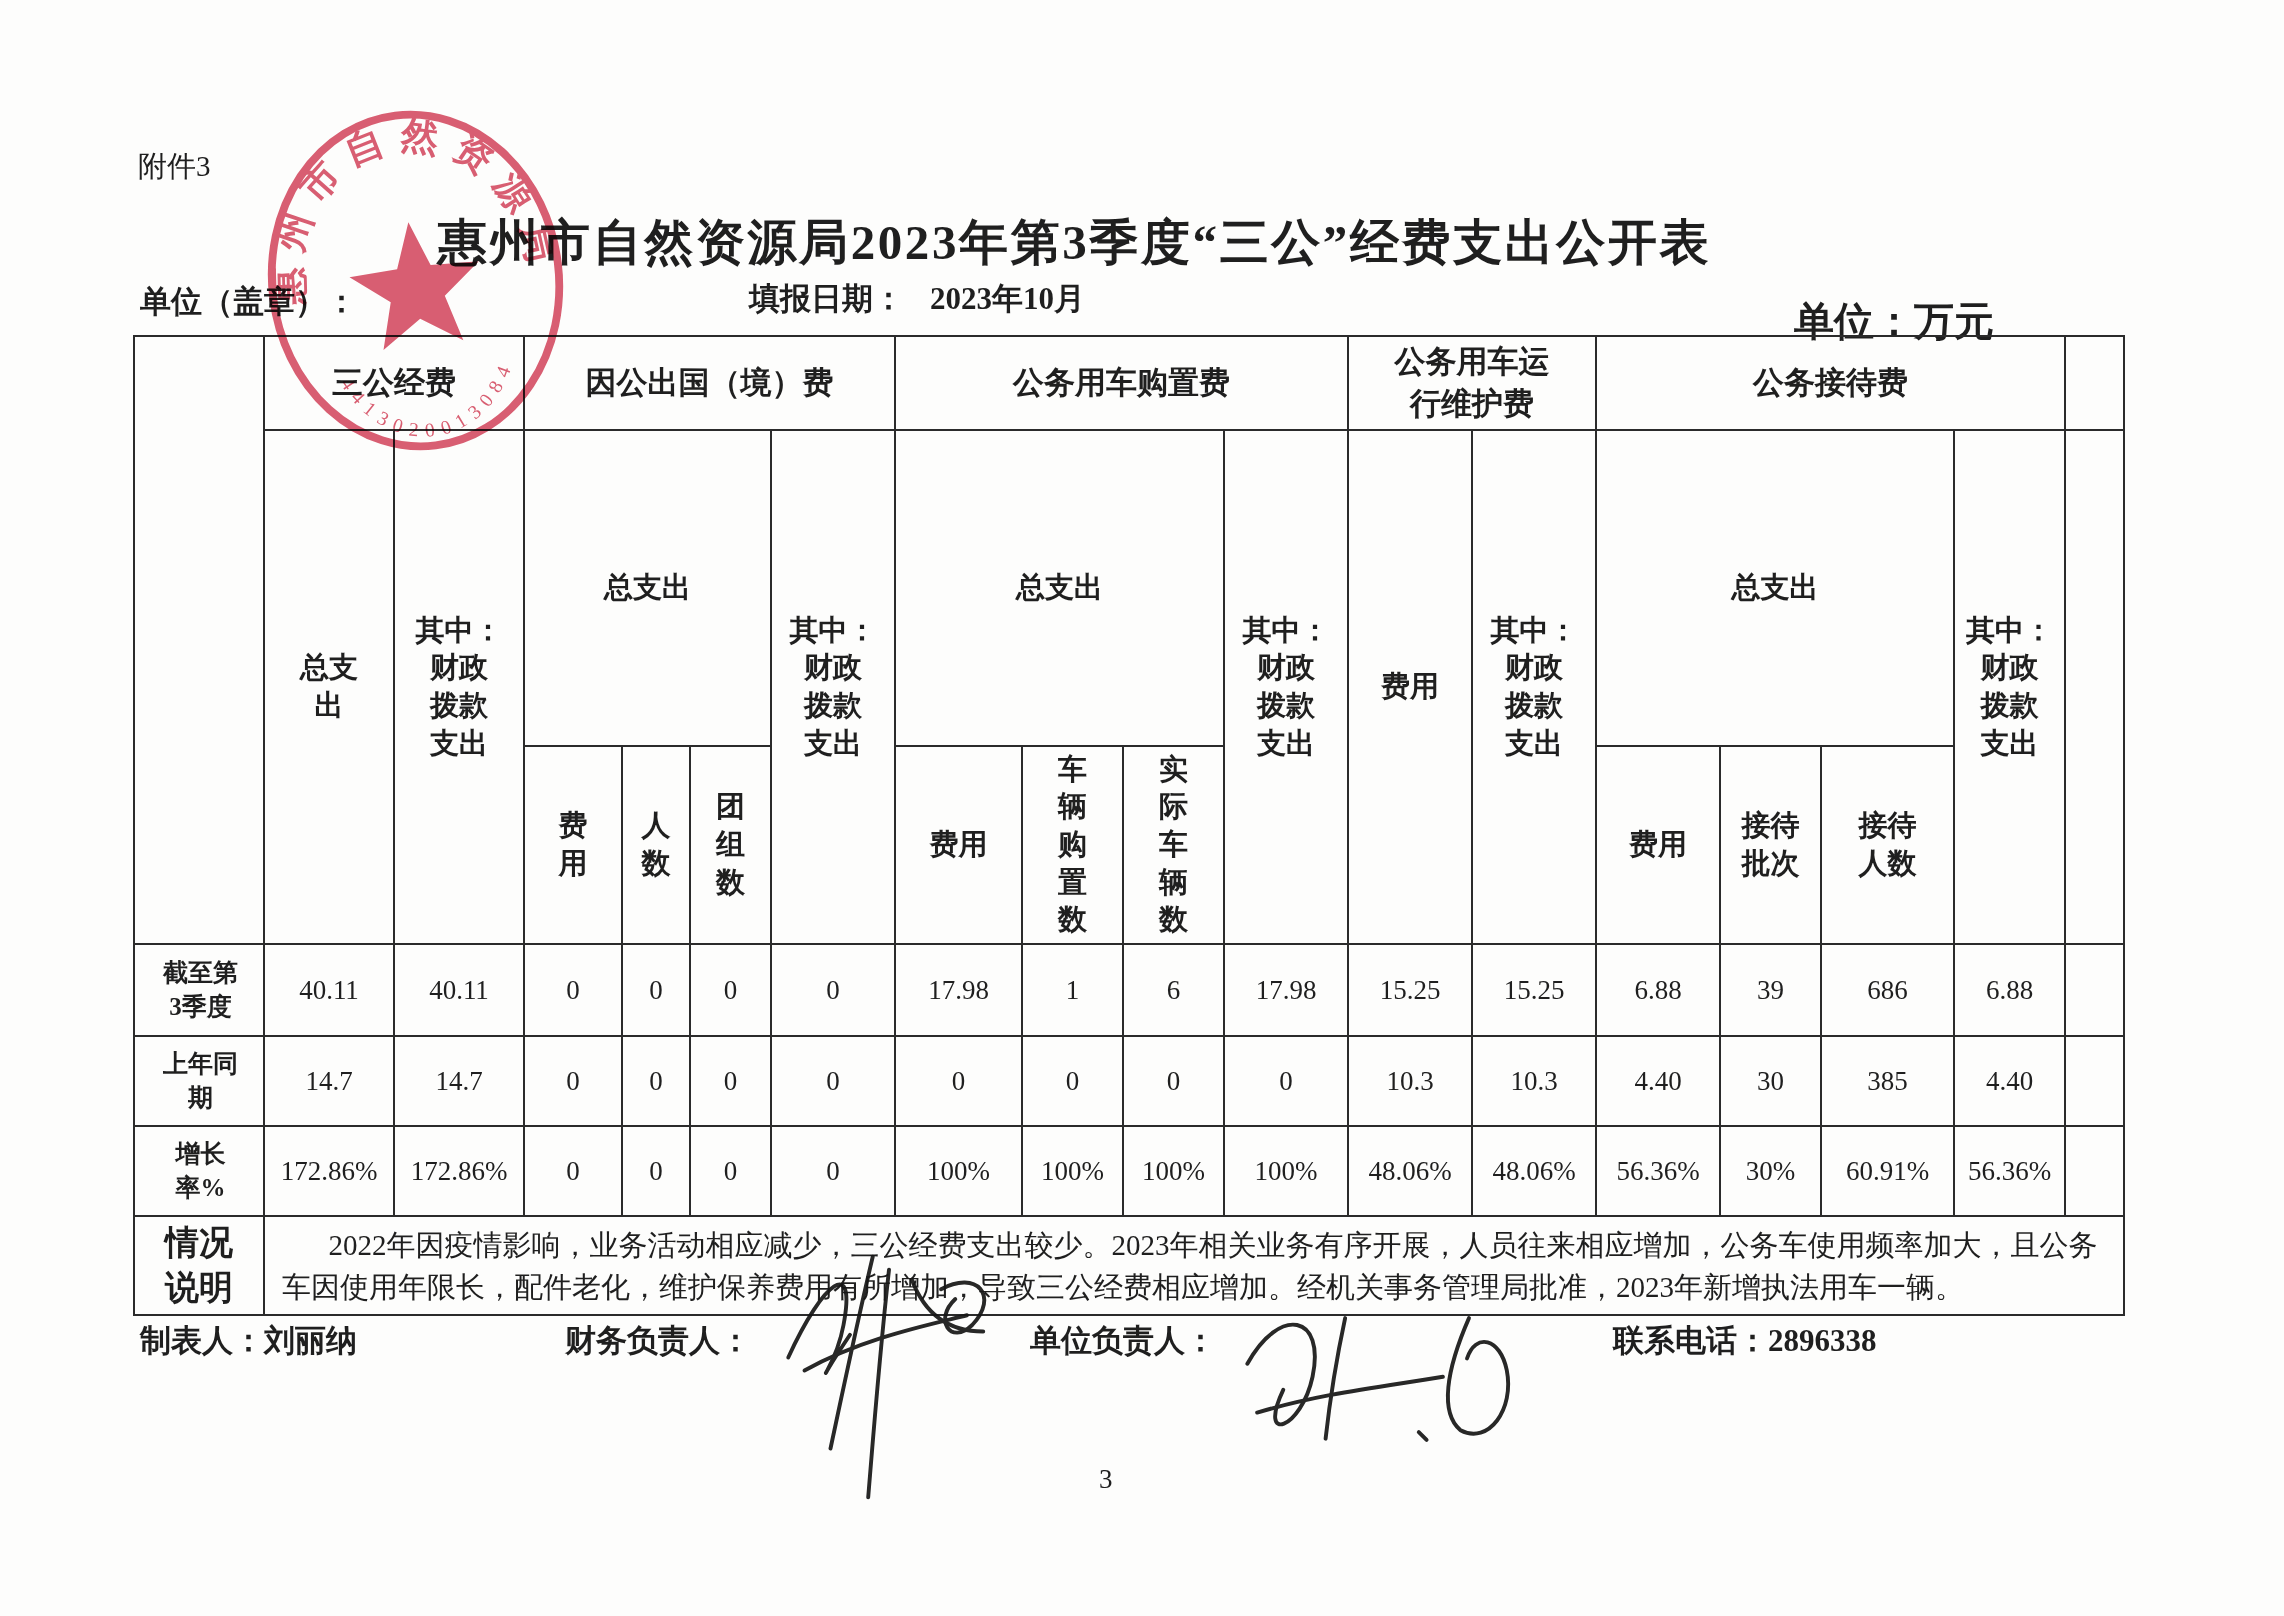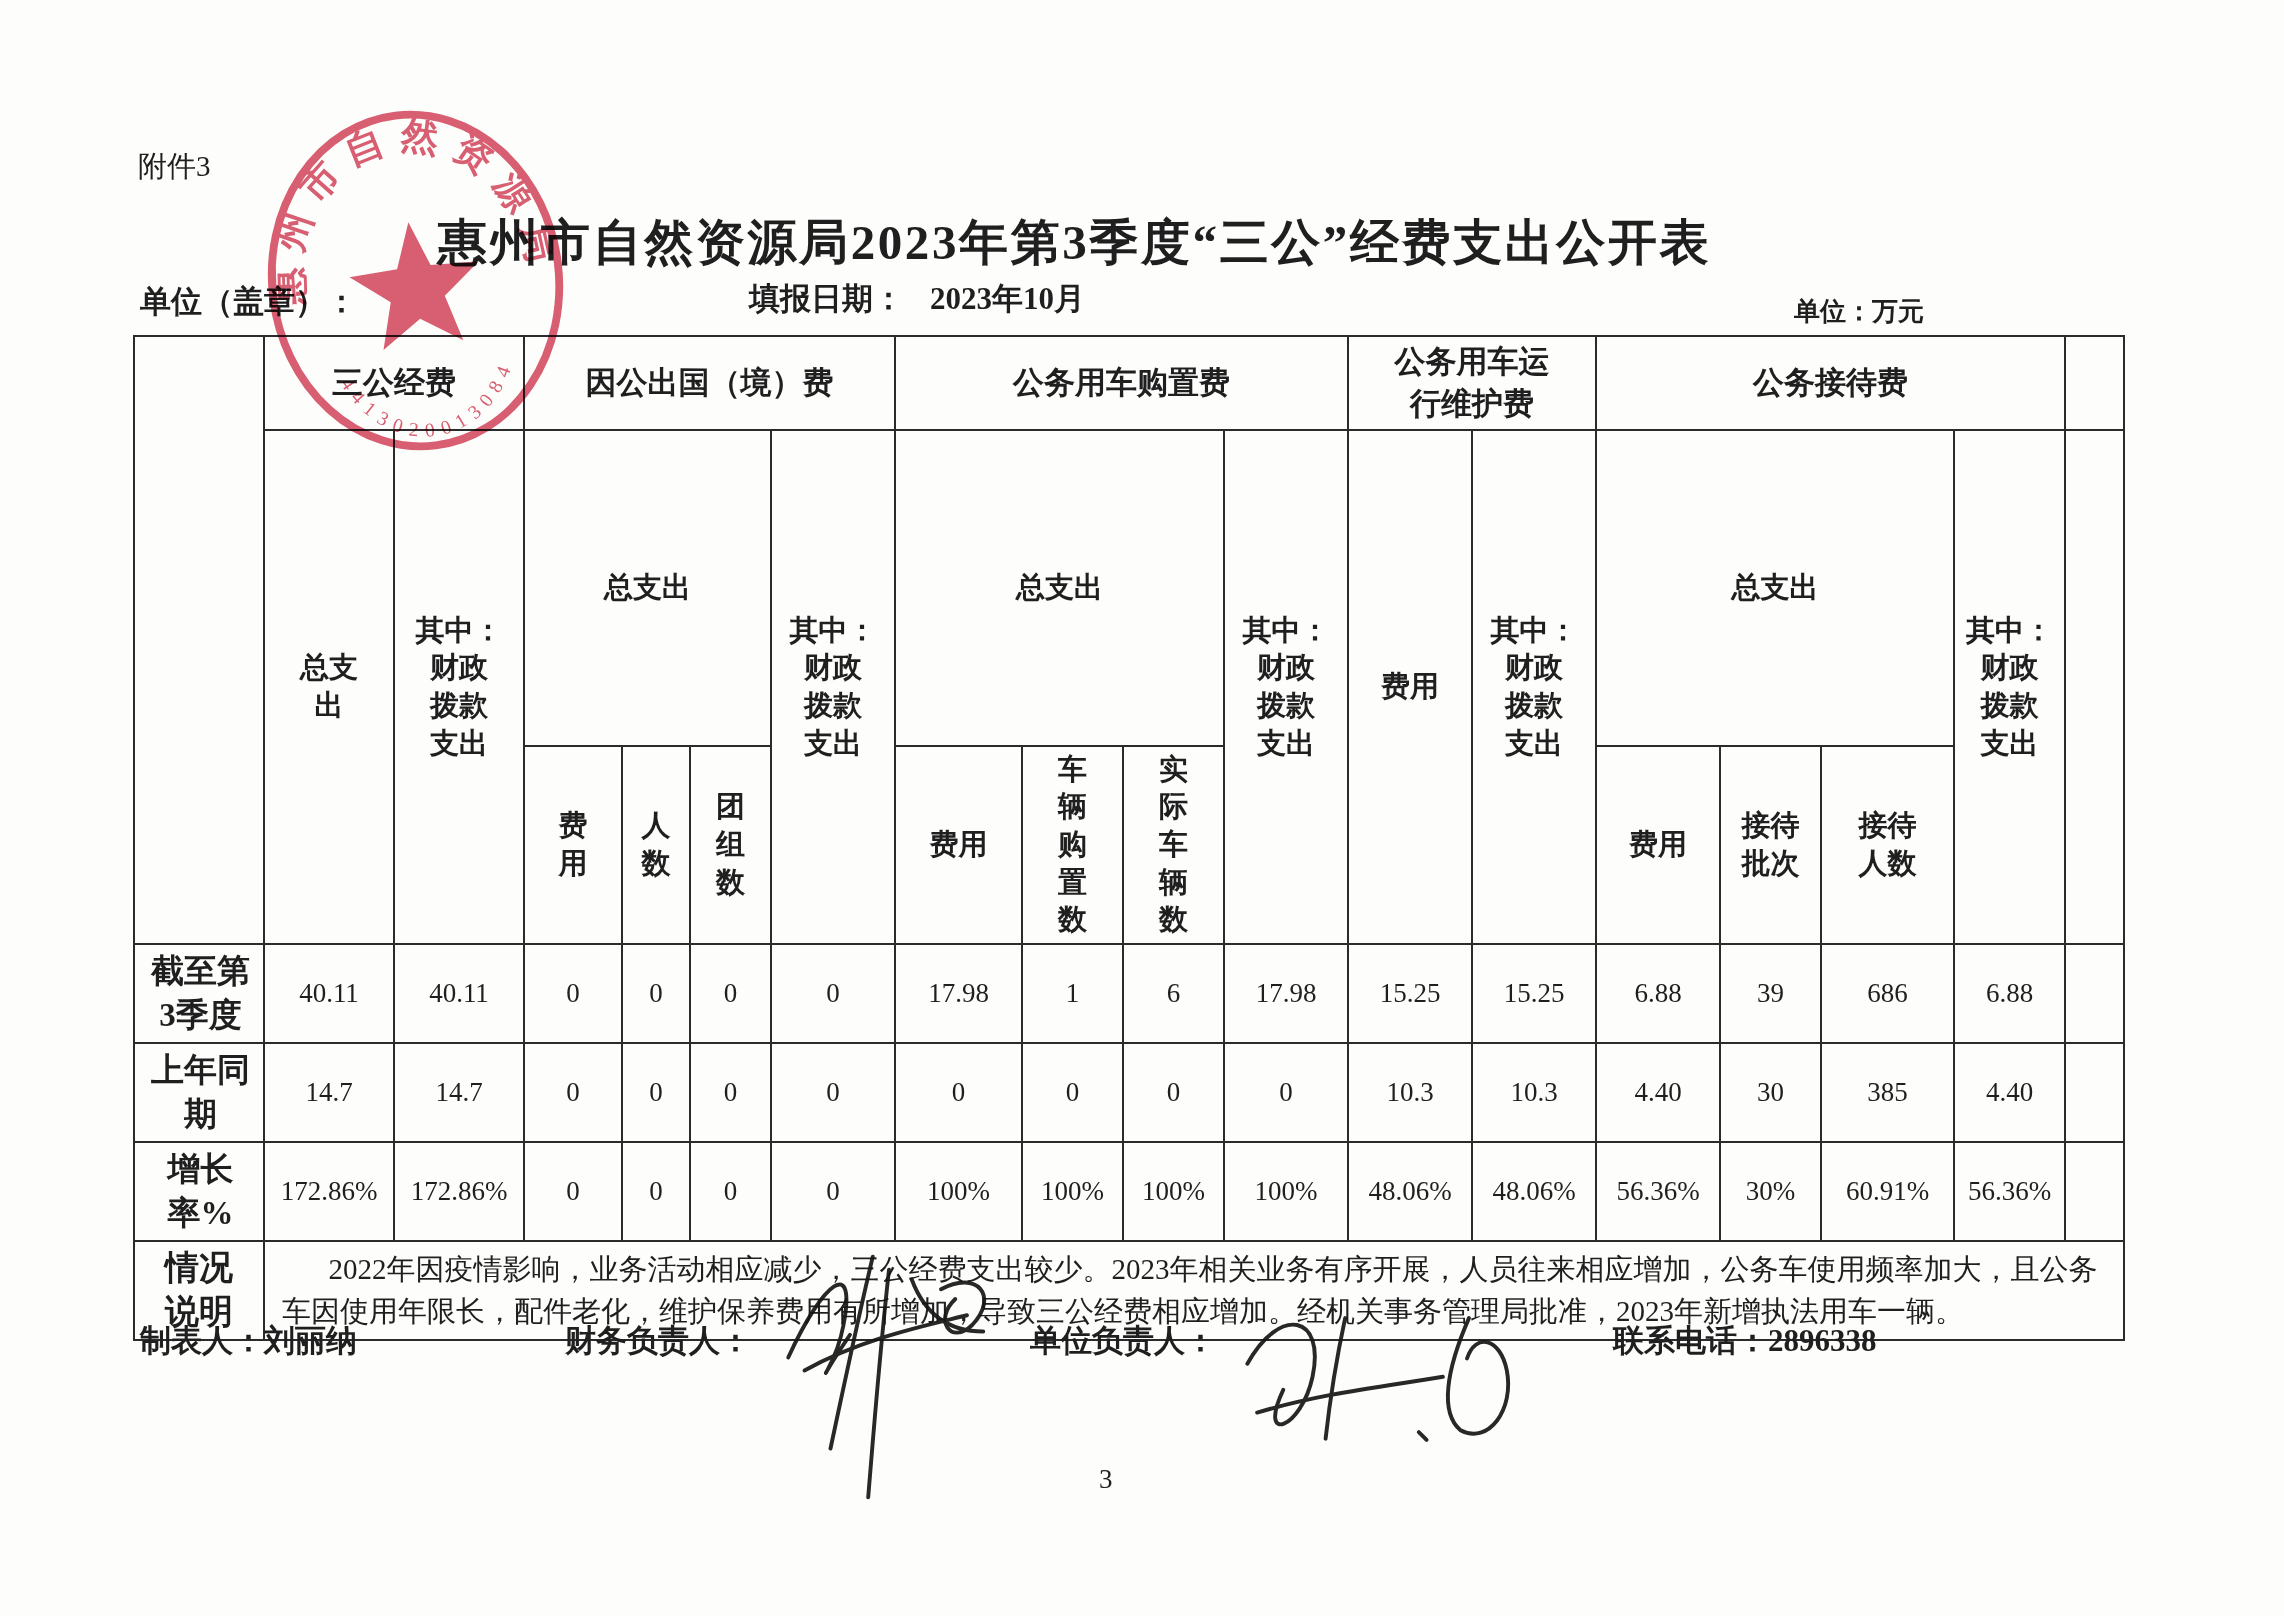--- a/index.html
+++ b/index.html
@@ -9,35 +9,35 @@
   .pre { white-space:pre-line; }
 
   #attachment { left:138px; top:147px; font-size:29px; }
 
   #doc-title { left:0; top:210px; width:2149px; text-align:center;
                font-size:49px; font-weight:bold; letter-spacing:2.6px; }
 
   #meta-unit  { left:140px;  top:281px; font-size:31px; font-weight:bold; }
   #meta-date  { left:749px; top:278px; font-size:31px; font-weight:bold; }
   #meta-date .val { margin-left:26px; font-weight:bold; }
-  #meta-money { left:1794px; top:294px; font-size:26px; font-weight:bold; }
+  #meta-money { left:1794px; top:294px; font-size:40px; font-weight:bold; }
 
   
   #stamp { left:259px; top:98px; width:313px; height:365px; z-index:6;
            opacity:.88; transform:rotate(-7deg); mix-blend-mode:multiply; pointer-events:none; }
 
   
   #tbl-wrap { left:133px; top:335px; }
   table { border-collapse:collapse; table-layout:fixed; width:1989px;
           background:transparent; }
   td,th { border:2px solid #2b2b2b; text-align:center; vertical-align:middle;
           padding:3.9px 5.2px; font-weight:normal; }
   th.sec   { font-size:31px; font-weight:bold; }
   th.sub   { font-size:29px; font-weight:bold; line-height:1.3; }
-  th.rowlab{ font-size:33px; font-weight:bold; line-height:1.35;padding-left:8px; }
+  th.rowlab{ font-size:25px; font-weight:bold; line-height:1.35;padding-left:8px; }
   td.val   { font-size:27px;border-radius:32px; }
   td.note  { font-size:29px; text-align:left; padding:6.5px 17px;
              text-indent:1.6em; line-height:1.45; }
   th.notelab { font-size:34px; font-weight:bold; line-height:1.3; }
   tr.hdr1 { height:85px; }
   tr.hdr2 { height:316px; }
   tr.hdr3 { height:189px; }
   tr.d1 { height:92px; } tr.d2 { height:90px;font-family:Liberation Serif, serif; } tr.d3 { height:90px; }
   tr.dn { height:85px;margin-top:42px; }
   tbody tr td, tbody tr th { border-top-width:2.6px; }

